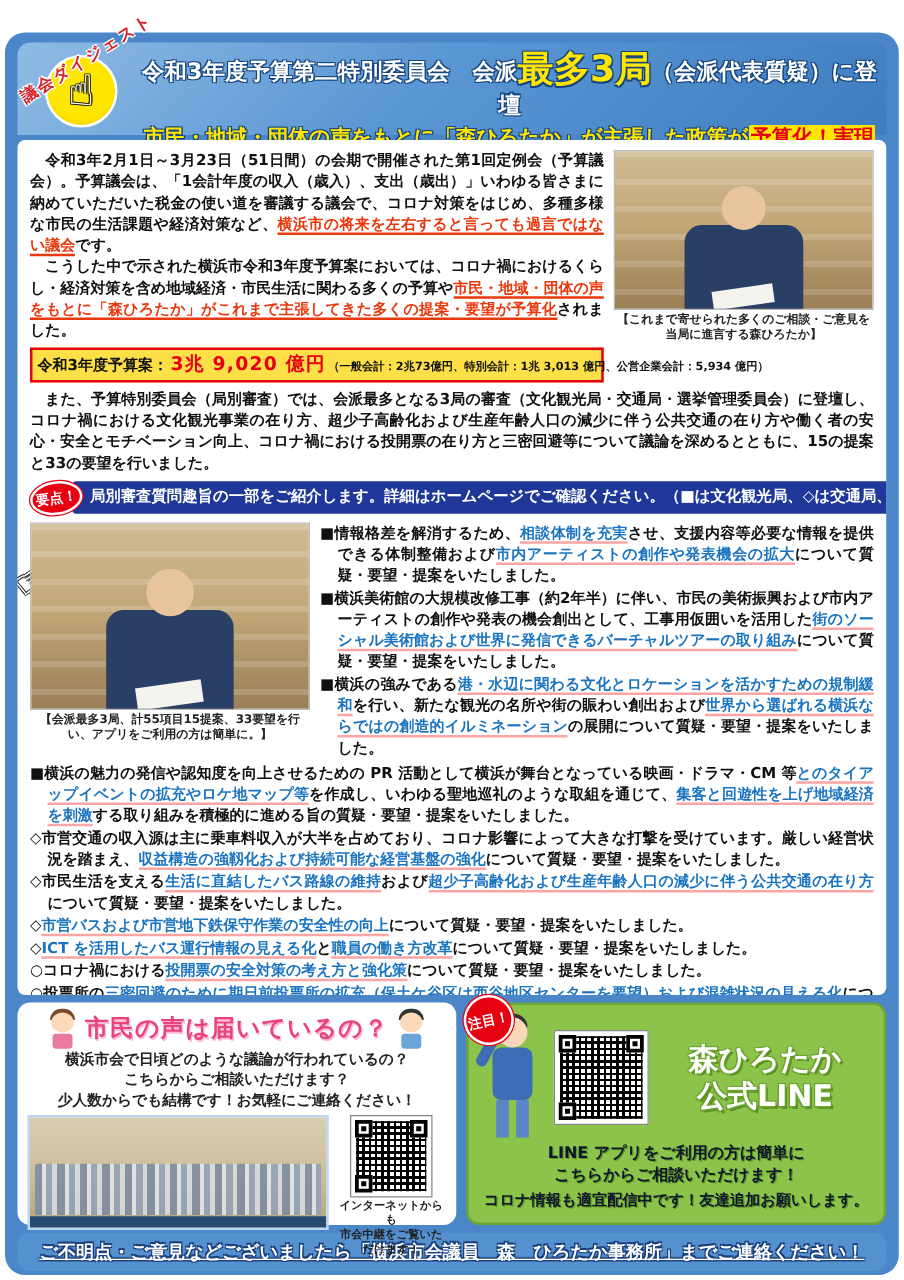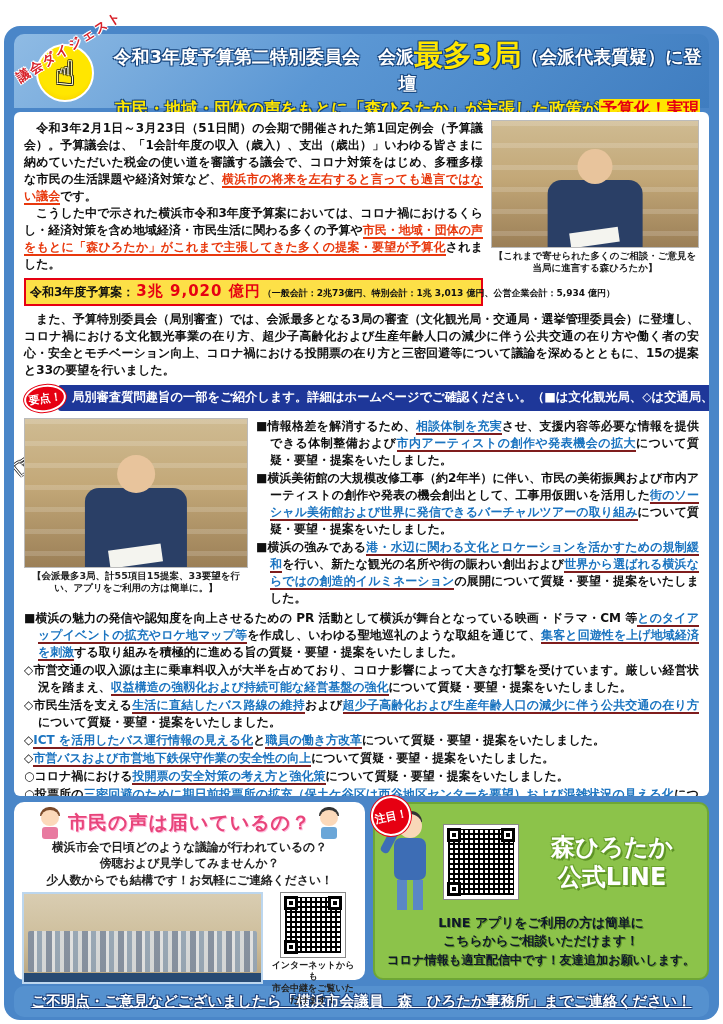--- a/index.html
+++ b/index.html
@@ -34,21 +34,21 @@
 
   
   .main { position:relative; margin-top:4px; height:684px; background:#fff; border-radius:6px;
           padding:8px 10px; font-size:12px; line-height:1.42; font-weight:700; color:#101010;
           overflow:hidden; }
   .row1 { display:flex; gap:8px; }
   .row1 .col-l { flex:1; min-width:0; }
   .row1 .col-r { width:208px; flex:none; }
   p.body { margin:0; text-align:justify; }
   .em-red  { color:#e8380d; border-bottom:2px solid #e8380d; }
-  .em-blue { color:#1b74c0; border-bottom:2px solid #7f1d1d; }
+  .em-blue { color:#1b74c0; border-bottom:2px solid #fca5a5; }
 
   .budget { margin-top:5px; background:#fde047; border:2px solid #e60012; padding:1px 4px;
             display:flex; align-items:baseline; gap:2px; white-space:nowrap; }
   .budget .lab { font-size:12px; }
   .budget .amt { font-size:15px; color:#e60012; letter-spacing:1px; }
   .budget .det { font-size:9px; }
 
   .photo { position:relative; border:1px solid #bbb; overflow:hidden;
            background:linear-gradient(180deg,#cfbb92 0%,#c3a878 45%,#9b7f57 100%); }
   .photo .rows { position:absolute; inset:0;
@@ -208,22 +208,22 @@
           <div class="bullet"><span class="mk">■</span><span><span>情報格差を解消するため、</span><span class="em-blue">相談体制を充実</span><span>させ、支援内容等必要な情報を提供できる体制整備および</span><span class="em-blue">市内アーティストの創作や発表機会の拡大</span><span>について質疑・要望・提案をいたしました。</span></span></div>
           <div class="bullet"><span class="mk">■</span><span><span>横浜美術館の大規模改修工事（約2年半）に伴い、市民の美術振興および市内アーティストの創作や発表の機会創出として、工事用仮囲いを活用した</span><span class="em-blue">街のソーシャル美術館および世界に発信できるバーチャルツアーの取り組み</span><span>について質疑・要望・提案をいたしました。</span></span></div>
           <div class="bullet"><span class="mk">■</span><span><span>横浜の強みである</span><span class="em-blue">港・水辺に関わる文化とロケーションを活かすための規制緩和</span><span>を行い、新たな観光の名所や街の賑わい創出および</span><span class="em-blue">世界から選ばれる横浜ならではの創造的イルミネーション</span><span>の展開について質疑・要望・提案をいたしました。</span></span></div>
         </div>
       </div>
 
       <div class="bullets-full">
         <div class="bullet"><span class="mk">■</span><span><span>横浜の魅力の発信や認知度を向上させるための PR 活動として横浜が舞台となっている映画・ドラマ・CM 等</span><span class="em-blue">とのタイアップイベントの拡充やロケ地マップ等</span><span>を作成し、いわゆる聖地巡礼のような取組を通じて、</span><span class="em-blue">集客と回遊性を上げ地域経済を刺激</span><span>する取り組みを積極的に進める旨の質疑・要望・提案をいたしました。</span></span></div>
         <div class="bullet"><span class="mk">◇</span><span><span>市営交通の収入源は主に乗車料収入が大半を占めており、コロナ影響によって大きな打撃を受けています。厳しい経営状況を踏まえ、</span><span class="em-blue">収益構造の強靱化および持続可能な経営基盤の強化</span><span>について質疑・要望・提案をいたしました。</span></span></div>
         <div class="bullet"><span class="mk">◇</span><span><span>市民生活を支える</span><span class="em-blue">生活に直結したバス路線の維持</span><span>および</span><span class="em-blue">超少子高齢化および生産年齢人口の減少に伴う公共交通の在り方</span><span>について質疑・要望・提案をいたしました。</span></span></div>
+        <div class="bullet"><span class="mk">◇</span><span><span class="em-blue">市営バスおよび市営地下鉄保守作業の安全性の向上</span><span>について質疑・要望・提案をいたしました。</span></span></div>
         <div class="bullet"><span class="mk">◇</span><span><span class="em-blue">ICT を活用したバス運行情報の見える化</span><span>と</span><span class="em-blue">職員の働き方改革</span><span>について質疑・要望・提案をいたしました。</span></span></div>
-        <div class="bullet"><span class="mk">◇</span><span><span class="em-blue">市営バスおよび市営地下鉄保守作業の安全性の向上</span><span>について質疑・要望・提案をいたしました。</span></span></div>
         <div class="bullet"><span class="mk">○</span><span><span>コロナ禍における</span><span class="em-blue">投開票の安全対策の考え方と強化策</span><span>について質疑・要望・提案をいたしました。</span></span></div>
         <div class="bullet"><span class="mk">○</span><span><span>投票所の</span><span class="em-blue">三密回避のために期日前投票所の拡充（保土ケ谷区は西谷地区センターを要望）および混雑状況の見える化</span><span>について質疑・要望・提案をいたしました。</span></span></div>
       </div>
     </div>
 
     <div class="bottom">
 
       <div class="voice-box">
         <div class="voice-title-row">
           <div class="chibi girl">
@@ -232,21 +232,21 @@
               <div class="bod"></div>
             </div>
           <div class="voice-title">市民の声は届いているの？</div>
           <div class="chibi boy">
               <div class="hair"></div>
               <div class="head"></div>
               <div class="bod"></div>
             </div>
         </div>
         <div class="voice-line">横浜市会で日頃どのような議論が行われているの？</div>
-        <div class="voice-line">傍聴および見学してみませんか？</div>
+        <div class="voice-line">こちらからご相談いただけます？</div>
         <div class="voice-line">少人数からでも結構です！お気軽にご連絡ください！</div>
         <div class="voice-bottom">
           <div class="group-photo">
             <div class="crowd"></div>
             <div class="desk"></div>
           </div>
           <div class="qr-col">
             <div class="qr qr-small">
               <div class="px"></div>
                 <i class="f tl"></i>

